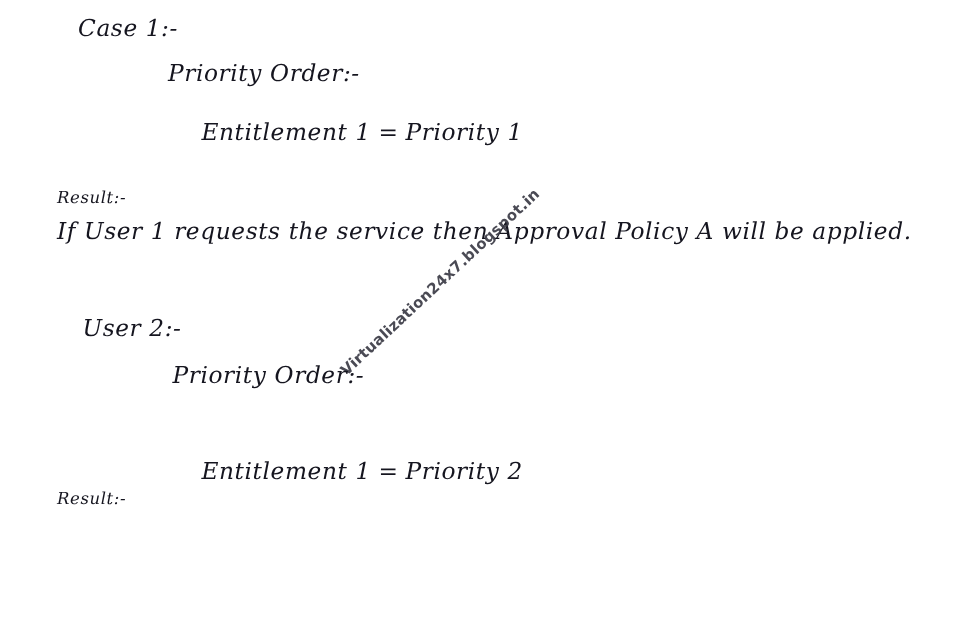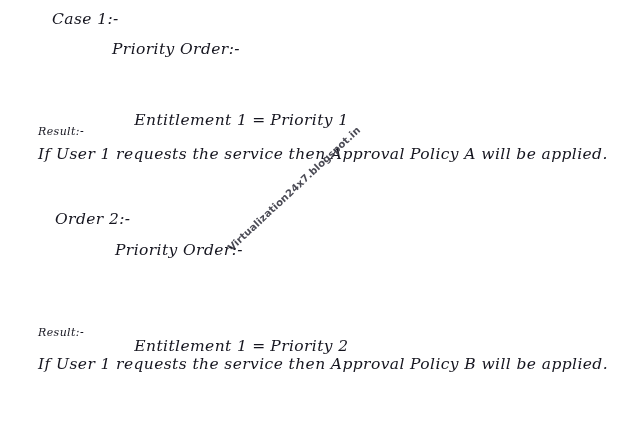--- a/index.html
+++ b/index.html
@@ -48,21 +48,20 @@
   }
   .result-head {
     font-size: 11px;
   }
   .result-text {
     font-size: 15.5px;
   }
   .eq-label {
     display: inline-block;
     width: 118px;
-    margin-top: 32px;
   }
   .eq-sign {
     display: inline-block;
     width: 18px;
   }
 
   
   .watermark {
     position: absolute;
     left: 233px;
@@ -91,26 +90,25 @@
     <span class="eq-label">Entitlement 1</span><span class="eq-sign">=</span><span>Priority 1</span>
   </div>
 
 
   <div class="line hand result-head" style="left:38px; top:126px;">Result:-</div>
 
   <div class="line hand result-text" style="left:38px; top:147px;">If User 1 requests the service then Approval Policy A will be applied.</div>
 
   <div class="watermark">Virtualization24x7.blogspot.in</div>
 
-  <div class="line hand case-head" style="left:55px; top:212px;">Order 2:-</div>
+  <div class="line hand case-head" style="left:55px; top:212px;">User 2:-</div>
 
   <div class="line hand sub-head" style="left:115px; top:243px;">Priority Order:-</div>
 
 
   <div class="line hand entitlement" style="left:113px; top:291px;">
     <span class="eq-label">Entitlement 1</span><span class="eq-sign">=</span><span>Priority 2</span>
   </div>
 
   <div class="line hand result-head" style="left:38px; top:327px;">Result:-</div>
 
-  <div class="line hand result-text" style="left:38px; top:357px;">If User 1 requests the service then Approval Policy B will be applied.</div>
 
 </div>
 
 </body></html>

